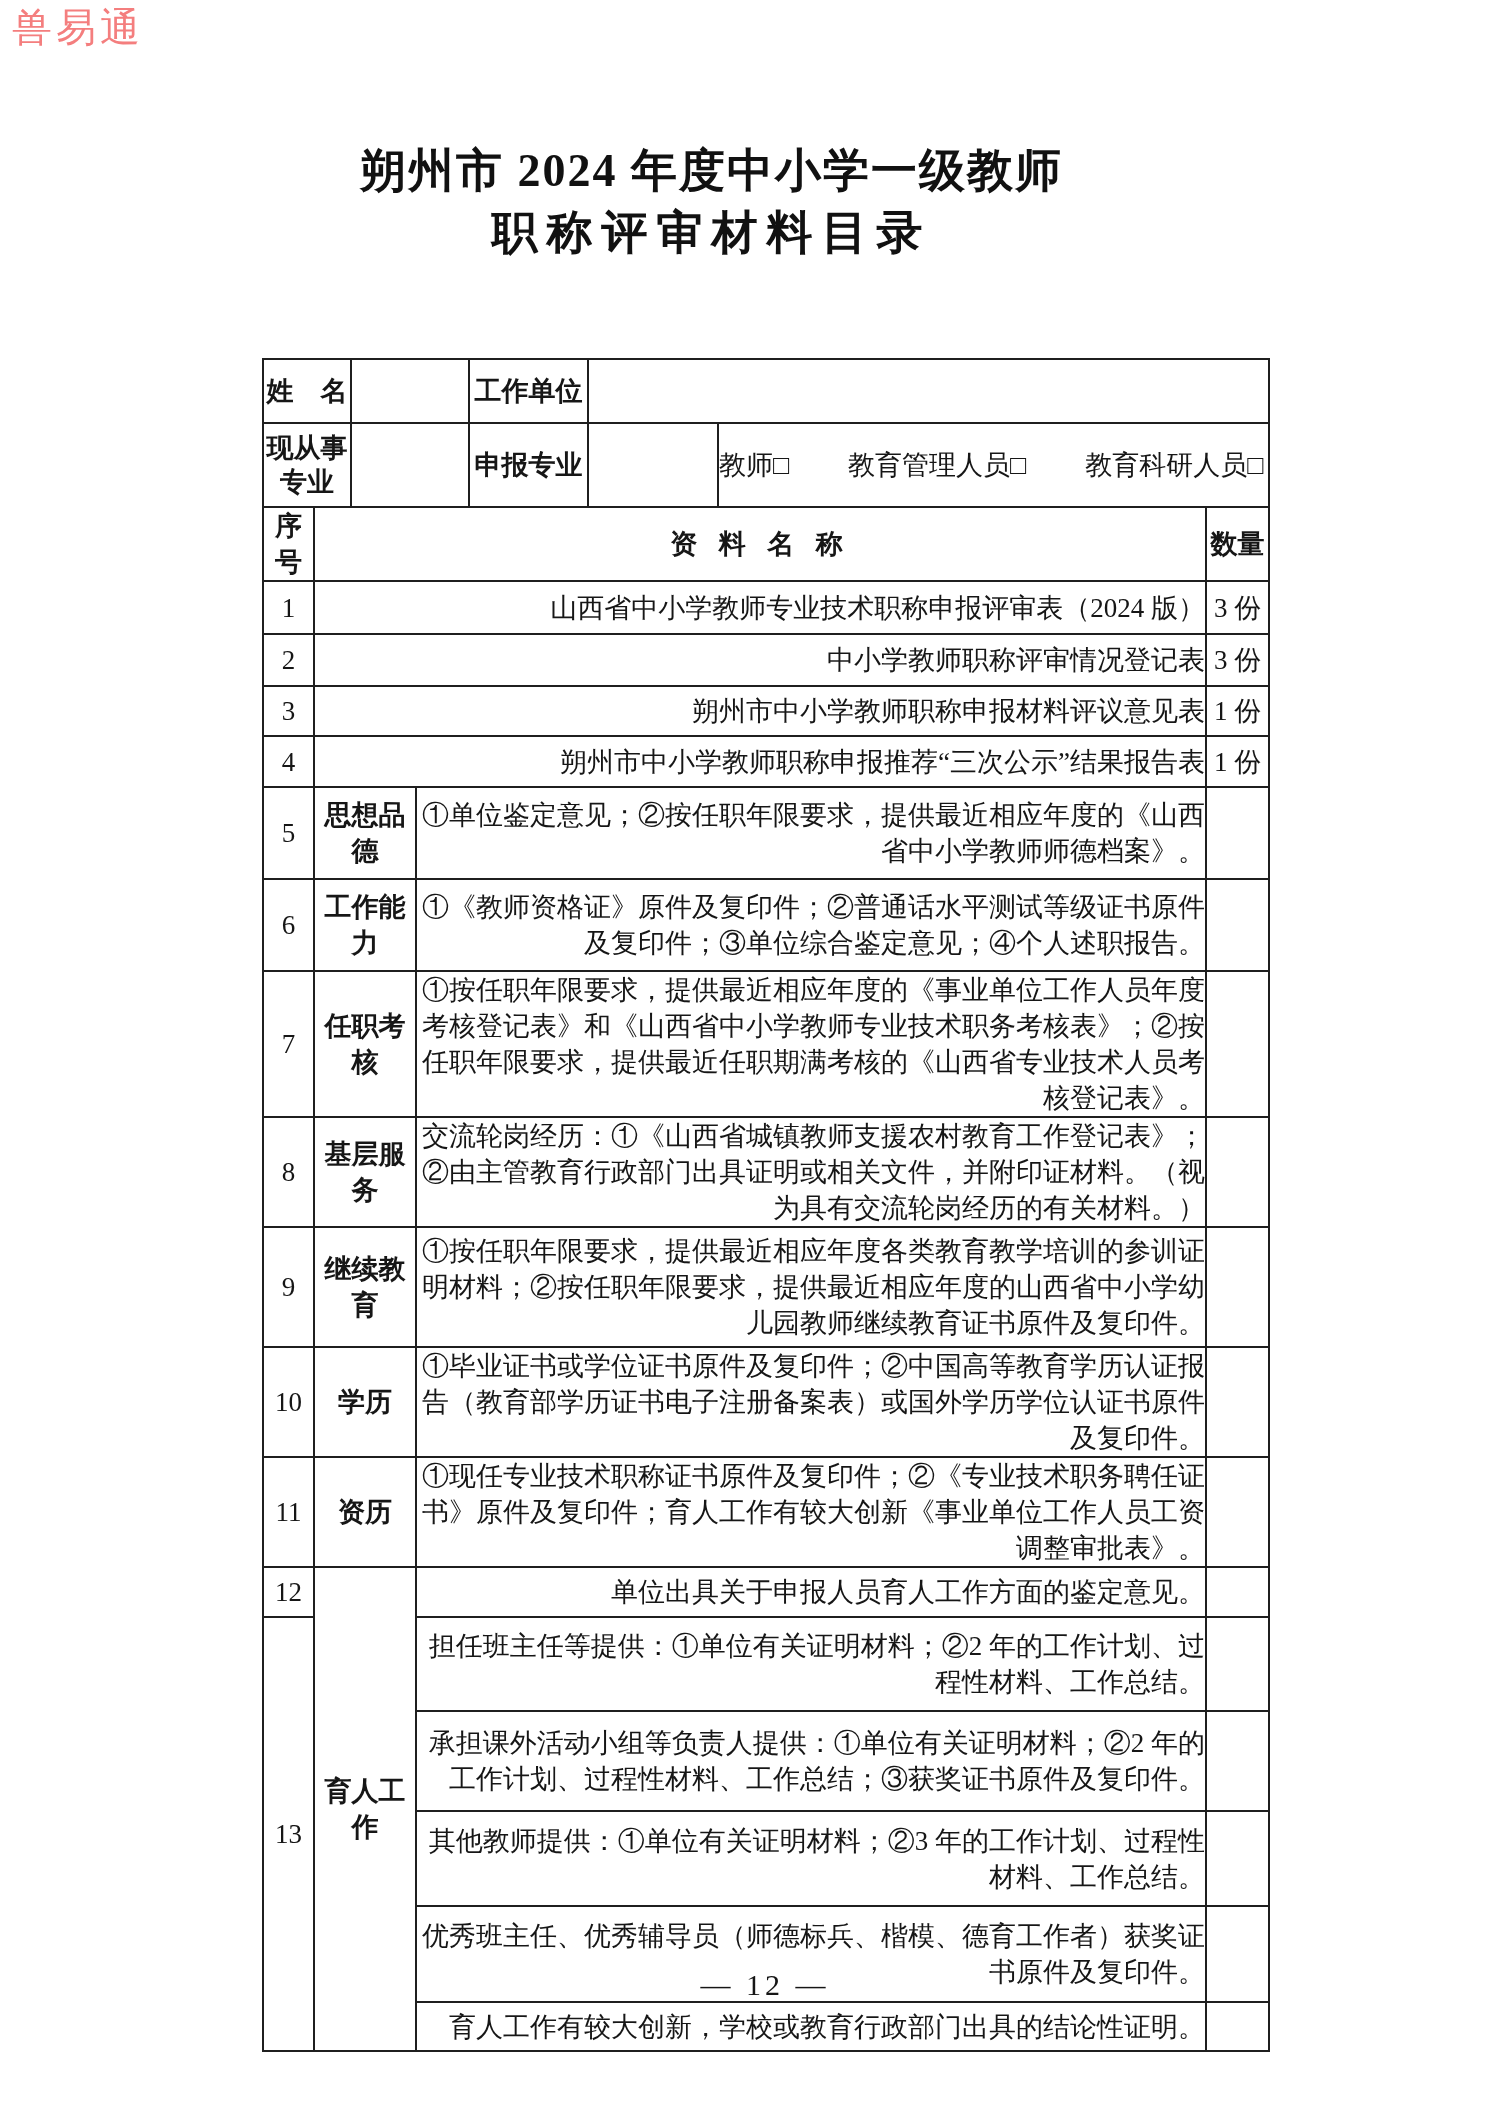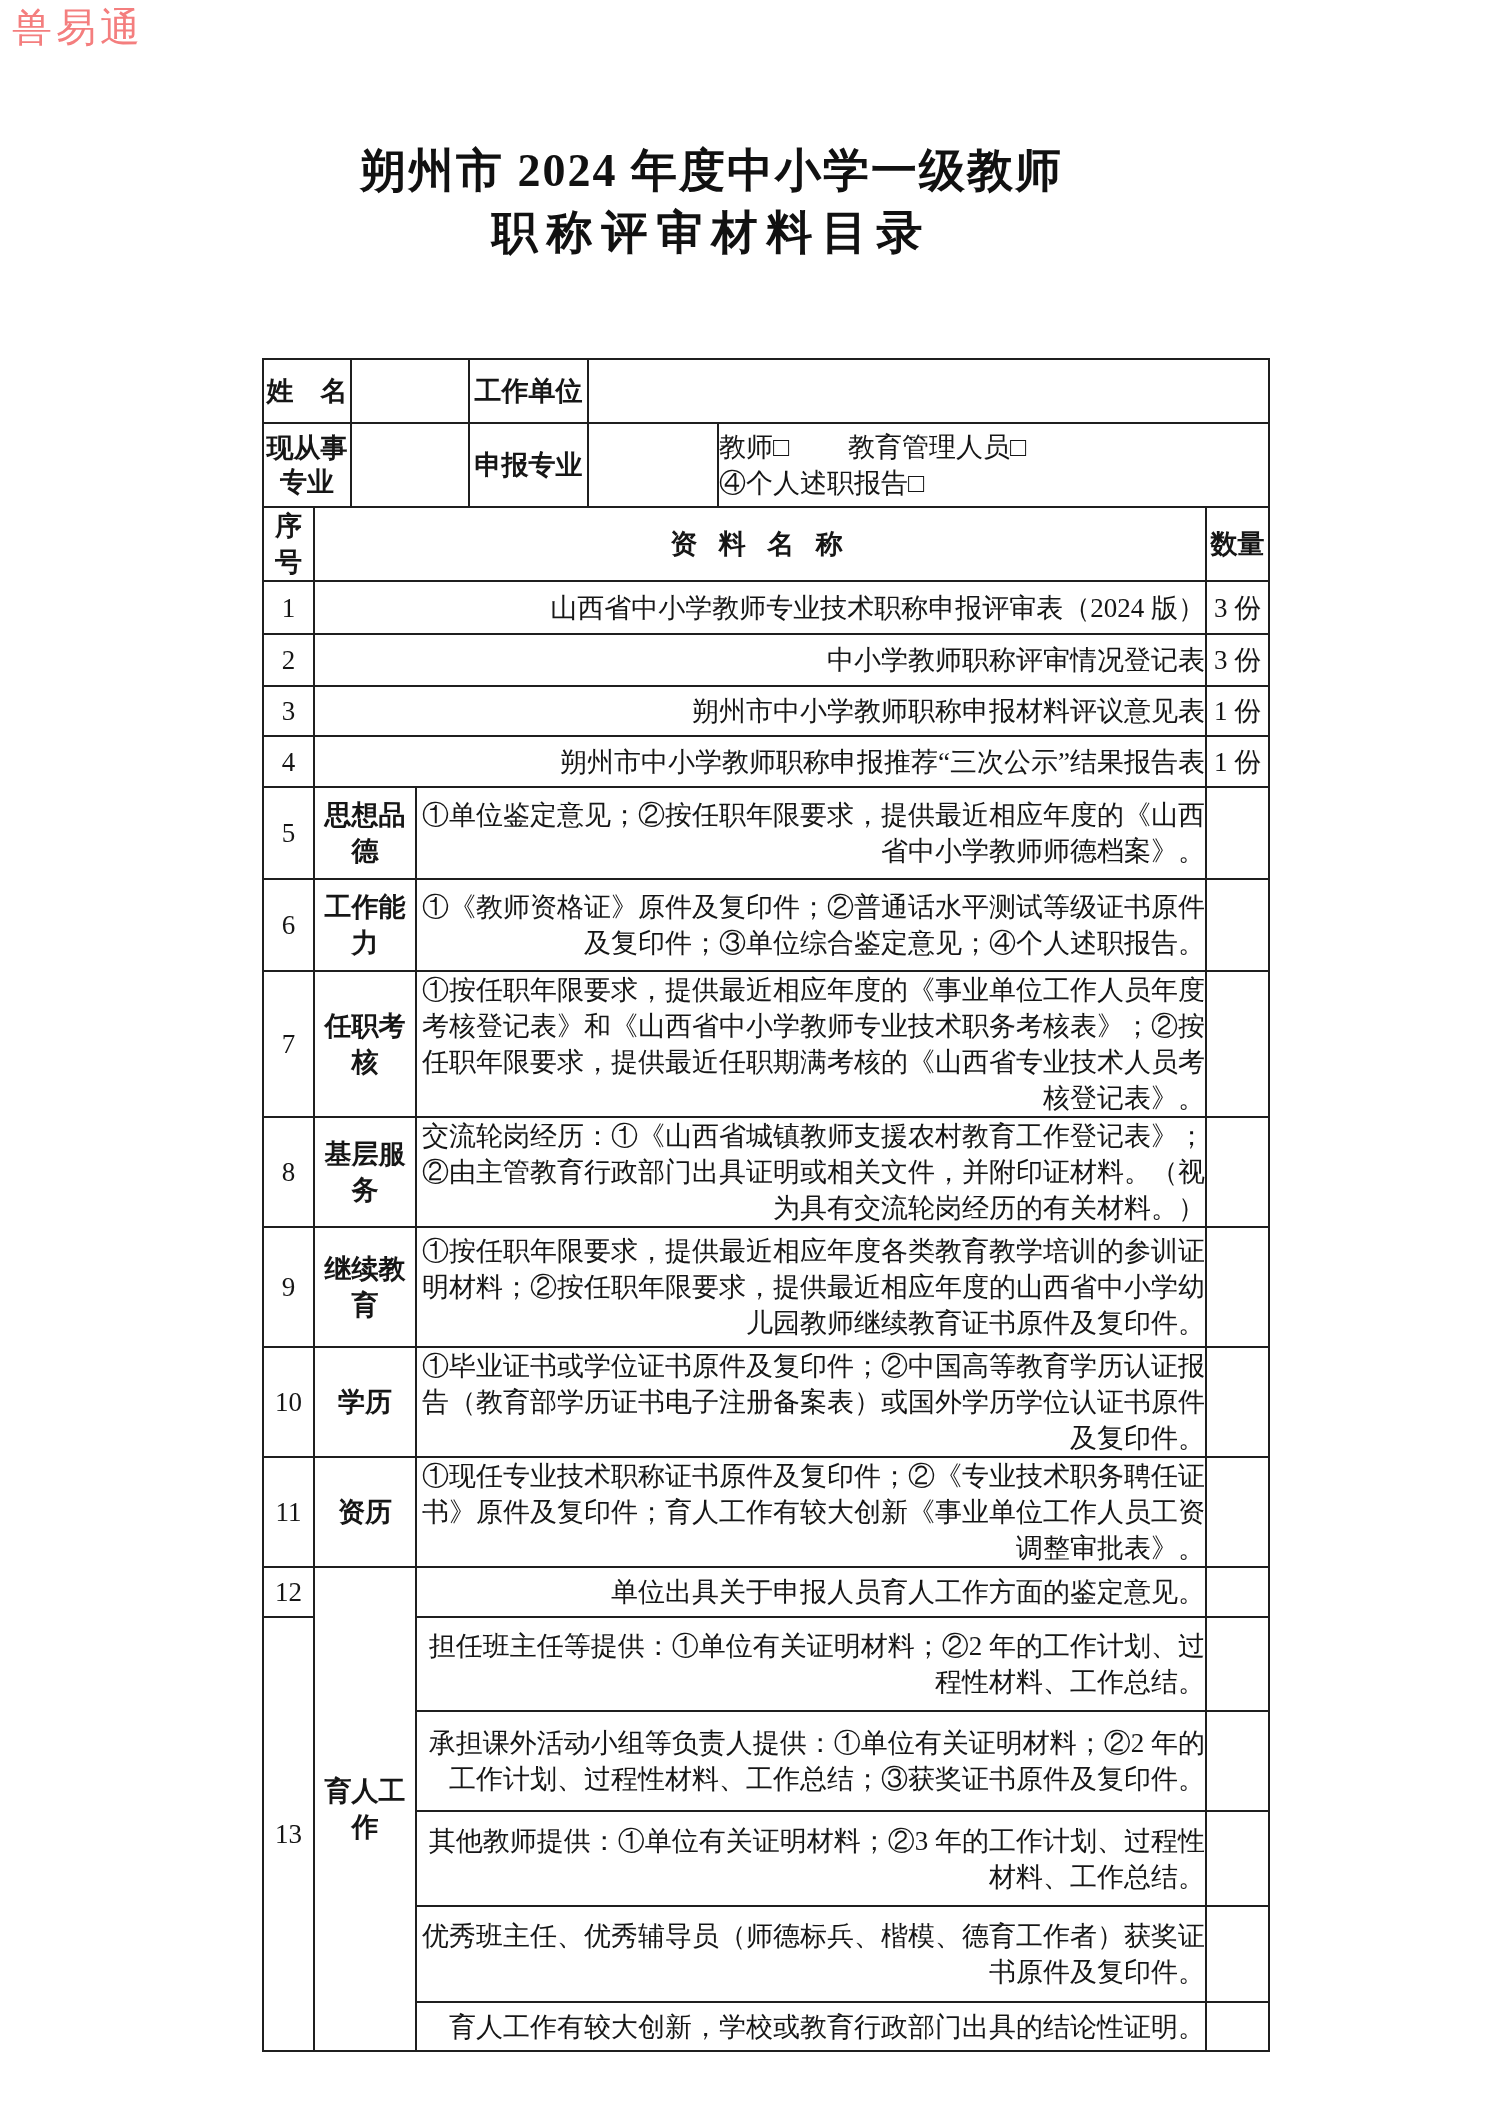--- a/index.html
+++ b/index.html
@@ -103,21 +103,21 @@
       <td class="lbl two-line" colspan="2">
         <div>现从事</div>
         <div>专业</div>
       </td>
       <td colspan="2"></td>
       <td class="lbl">申报专业</td>
       <td></td>
       <td class="roles" colspan="2">
         <span class="role"><span>教师</span><span>□</span></span>
         <span class="role"><span>教育管理人员</span><span>□</span></span>
-        <span class="role"><span>④个人述职报告</span><span>□</span></span>
+        <span class="role"><span>教育科研人员</span><span>□</span></span>
       </td>
     </tr>
 
     <tr style="height:52px">
       <td class="lbl">序号</td>
       <td class="lbl mat-head" colspan="6">资 料 名 称</td>
       <td class="lbl">数量</td>
     </tr>
 
     <tr style="height:53px">
@@ -208,14 +208,15 @@
       <td class="desc" colspan="4">优秀班主任、优秀辅导员（师德标兵、楷模、德育工作者）获奖证书原件及复印件。</td>
       <td class="qty"></td>
     </tr>
     <tr style="height:49px">
       <td class="desc" colspan="4">育人工作有较大创新，学校或教育行政部门出具的结论性证明。</td>
       <td class="qty"></td>
     </tr>
   </tbody>
     </table>
 
+  <div class="footer-page">— 12 —</div>
 
 </div>
 
 </body></html>

